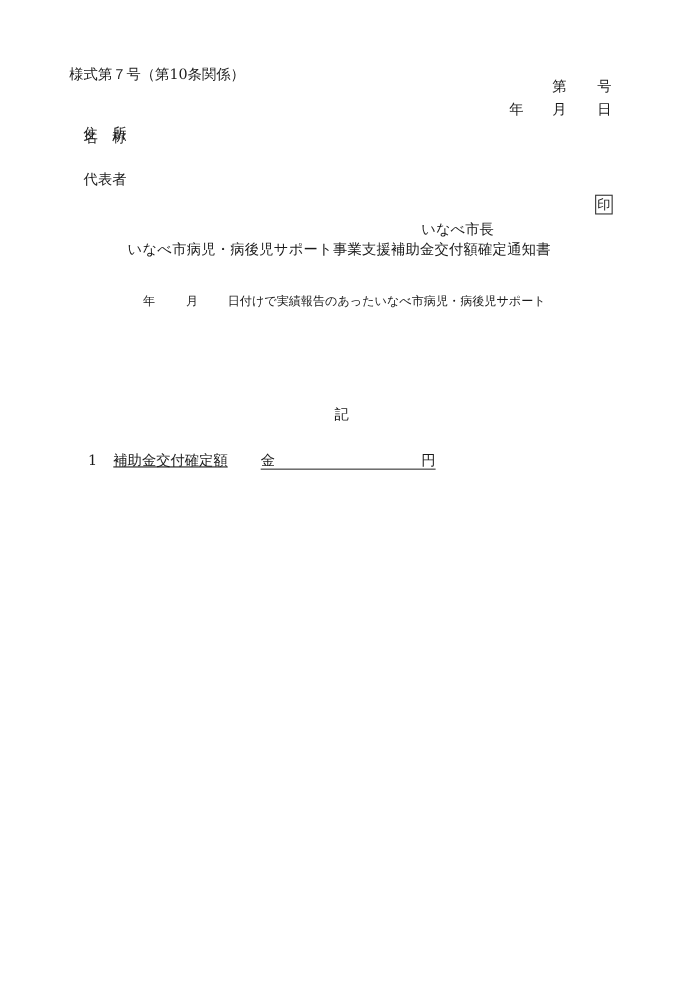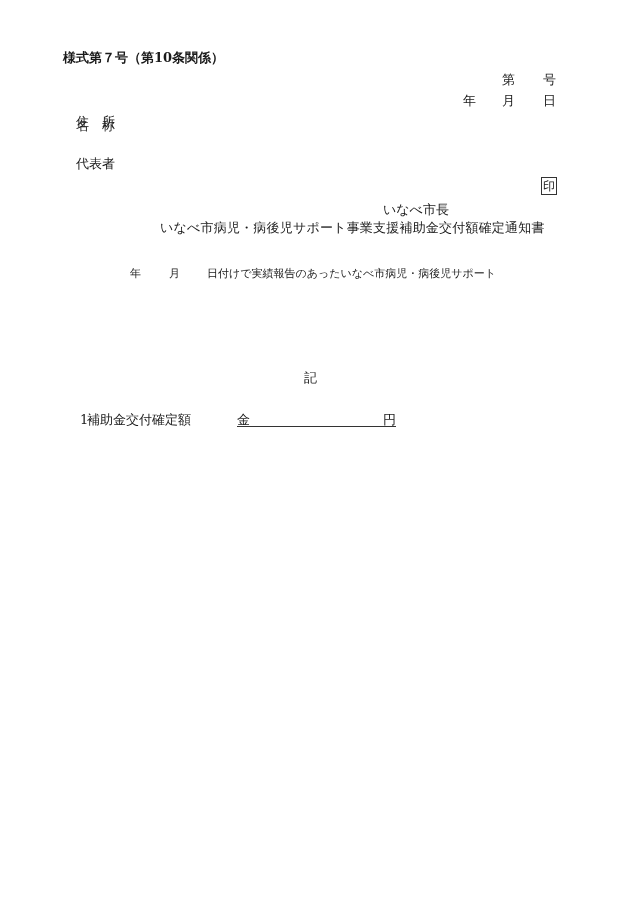--- a/index.html
+++ b/index.html
@@ -14,21 +14,21 @@
       overflow: hidden;
       font-family: "DejaVu Serif", "Liberation Serif", serif;
       color: #1a1a1a;
       font-size: 13px;
     }
     .abs {
       position: absolute;
       white-space: nowrap;
       line-height: 1;
     }
-    .form-number { left: 63px; top: 51px; font-weight: bold; }
+    .form-number { left: 63px; top: 62px; }
     .doc-num-dai { left: 502px; top: 73px; }
     .doc-num-go { left: 543px; top: 73px; }
     .date-year { left: 463px; top: 94px; }
     .date-month { left: 502px; top: 94px; }
     .date-day { left: 543px; top: 94px; }
 
     .recipient-address { left: 76px; top: 115px; }
     .recipient-name { left: 76px; top: 119px; }
     .recipient-rep { left: 76px; top: 157px; }
 
@@ -38,39 +38,39 @@
       left: 541px;
       top: 177px;
       width: 14px;
       height: 16px;
       border: 1px solid #333;
       font-size: 12px;
       line-height: 16px;
       text-align: center;
     }
 
-    .title { left: 116px; top: 221px; letter-spacing: 0.2px; margin-left: 44px; }
+    .title { left: 116px; top: 221px; letter-spacing: 0.2px; }
 
     .body-text {
       position: absolute;
       left: 77px;
       top: 263px;
       width: 485px;
       line-height: 21px;
       font-size: 11px;
     }
     .body-line { white-space: nowrap; display: block; }
     .body-line .gap1 { display: inline-block; width: 53px; }
     .body-line .gap2 { display: inline-block; width: 28px; }
     .body-line .gap3 { display: inline-block; width: 27px; }
 
     .ki { left: 304px; top: 371px; }
 
     .item-number { left: 80px; top: 413px; }
-    .item-label { left: 87px; top: 413px; }
+    .item-label { left: 103px; top: 413px; text-decoration: underline; }
     .amount-field {
       position: absolute;
       left: 237px;
       top: 411px;
       width: 159px;
       height: 15px;
       border-bottom: 1px solid #333;
       font-size: 13px;
       line-height: 15px;
     }

